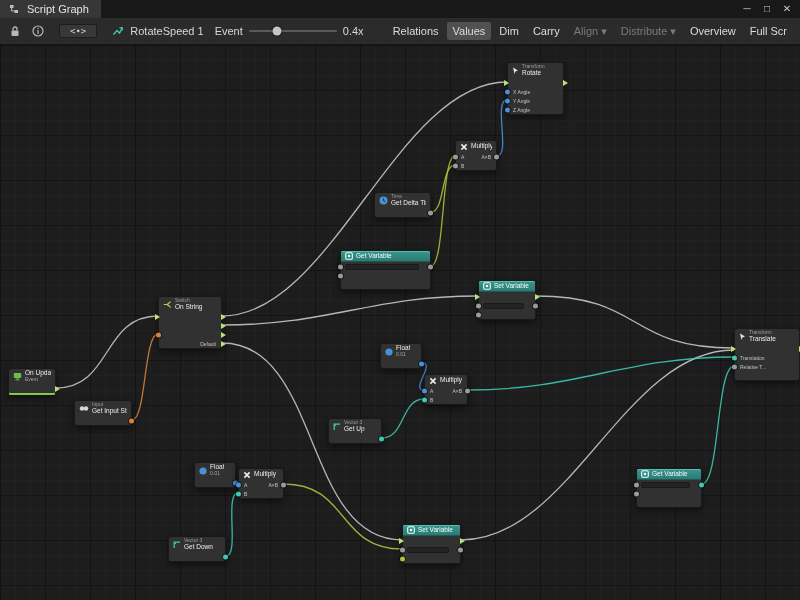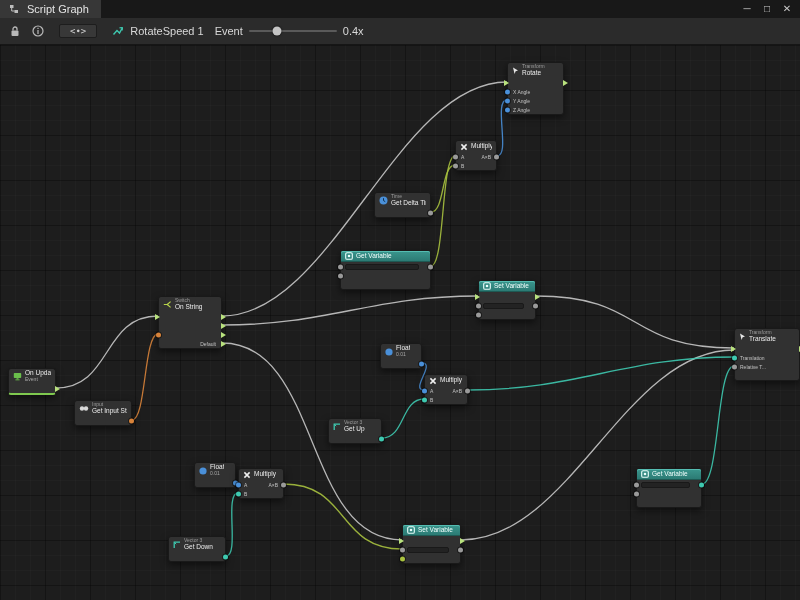--- a/index.html
+++ b/index.html
@@ -112,20 +112,30 @@
     </span>
     <span>RotateSpeed 1</span>
   </span>
   <span class="zoom-wrap">
     <span>Event</span>
     <span class="zoom-track">
       <span class="zoom-thumb" id="zoom-thumb" style="left: 32%;"></span>
     </span>
     <span>0.4x</span>
   </span>
+  <span class="tb-buttons">
+      <span class="tb-btn">Relations</span>
+      <span class="tb-btn active">Values</span>
+      <span class="tb-btn">Dim</span>
+      <span class="tb-btn">Carry</span>
+      <span class="tb-btn disabled">Align ▾</span>
+      <span class="tb-btn disabled">Distribute ▾</span>
+      <span class="tb-btn">Overview</span>
+      <span class="tb-btn">Full Scr</span>
+    </span>
 </div>
 
 <div class="canvas"></div>
 <svg id="wires" width="800" height="600">
     <path d="M 56 388 C 112.1 388, 101.9 316, 158 316" stroke="#c8c8c8" stroke-width="1.3" fill="none" opacity="0.9"></path>
     <path d="M 132 420 C 146.3 420, 143.7 334, 158 334" stroke="#d8833a" stroke-width="1.3" fill="none" opacity="0.9"></path>
     <path d="M 222 316 C 332 316, 397 82, 507 82" stroke="#c8c8c8" stroke-width="1.3" fill="none" opacity="0.9"></path>
     <path d="M 222 325 C 332 325, 368 296, 478 296" stroke="#c8c8c8" stroke-width="1.3" fill="none" opacity="0.9"></path>
     <path d="M 222 343 C 321 343, 303 540, 402 540" stroke="#c8c8c8" stroke-width="1.3" fill="none" opacity="0.9"></path>
     <path d="M 536 296 C 644.9 296, 625.1 348, 734 348" stroke="#c8c8c8" stroke-width="1.3" fill="none" opacity="0.9"></path>

